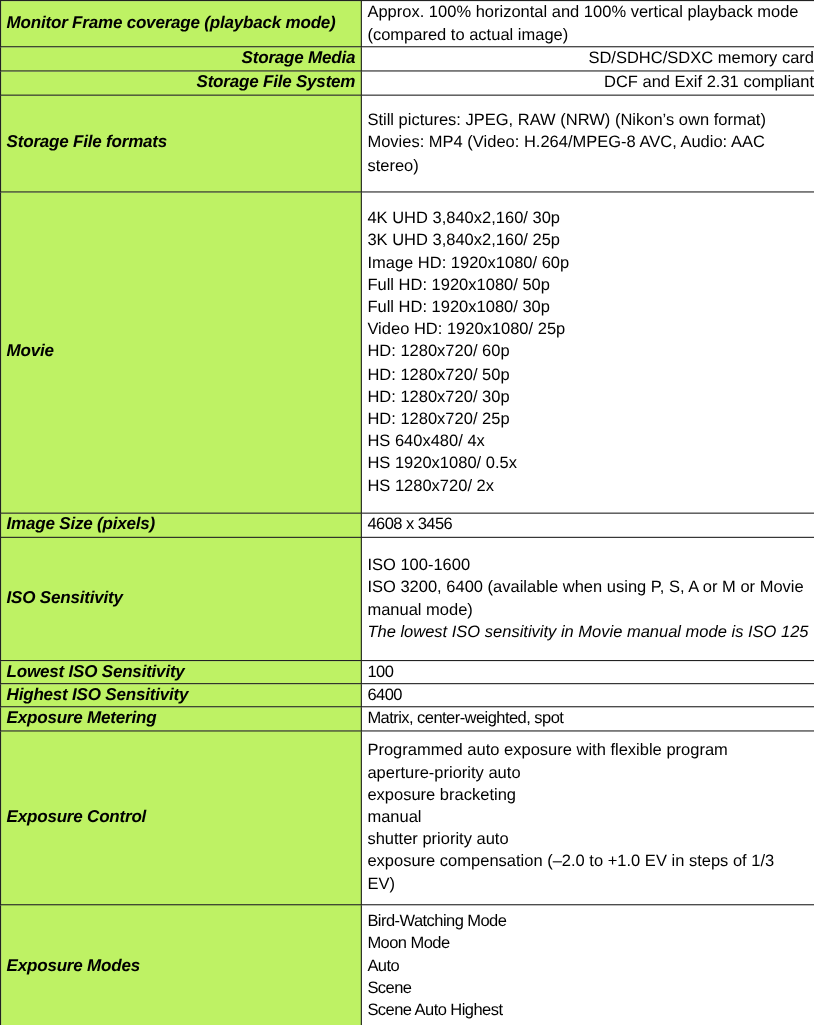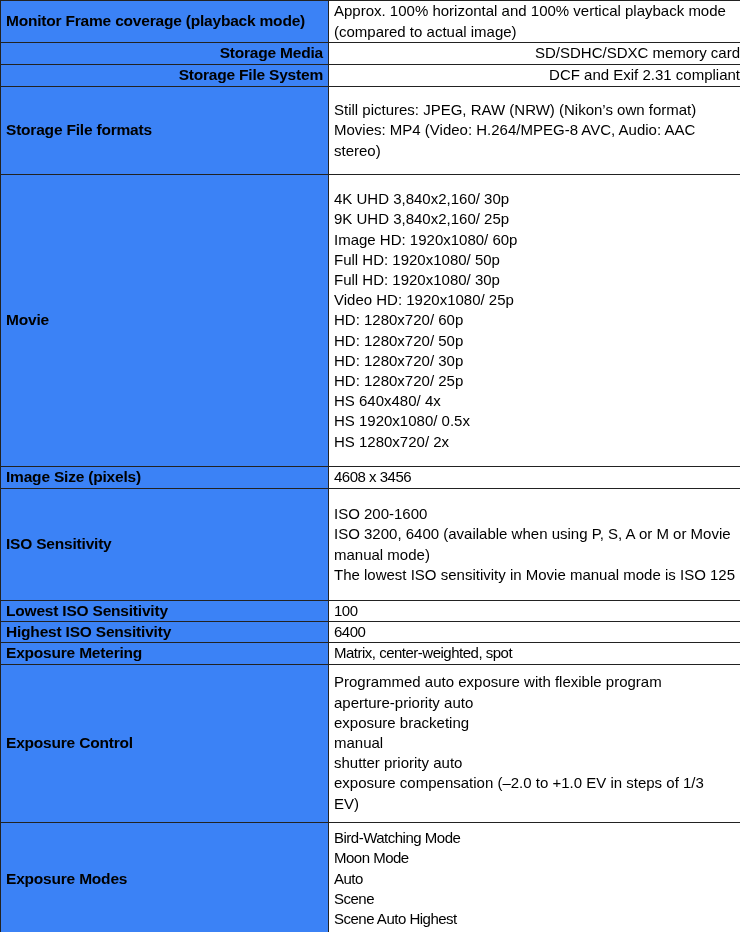--- a/index.html
+++ b/index.html
@@ -1,23 +1,23 @@
 <!DOCTYPE html>
 <html><head>
 <meta charset="utf-8">
 <style>
   html, body { margin: 0; padding: 0; background: #ffffff; }
   body { width: 740px; height: 932px; overflow: hidden; position: relative;
          font-family: "Liberation Sans", sans-serif; color: #000; }
   .spec-table { position: absolute; left: 0; top: 0; width: 746px; border-collapse: collapse; table-layout: fixed; }
   .spec-table td { border: 1.5px solid #222; padding: 0 5px; vertical-align: middle; font-size: 15px; line-height: 20.2px; }
-  .spec-table td.label { width: 317px; background: #3b82f6; font-weight: bold; font-size: 15.5px; letter-spacing: -0.2px; }
+  .spec-table td.label { width: 317px; background: #bef264; font-weight: bold; font-style: italic; font-size: 15.5px; letter-spacing: -0.2px; }
   .spec-table td.value { background: #ffffff; }
   .line { display: block; white-space: nowrap; }
-  .line.italic { }
+  .line.italic { font-style: italic; }
   .cond { letter-spacing: -0.5px; }
   tr.r-monitor td { height: 41px; }
   tr.r-media td, tr.r-fs td { height: 21px; text-align: right; }
   tr.r-formats td { height: 87px; }
   tr.r-movie td { height: 291px; }
   tr.r-imgsize td { height: 21px; }
   tr.r-iso td { height: 111px; }
   tr.r-lowiso td, tr.r-highiso td, tr.r-meter td { height: 20px; }
   tr.r-expctrl td { height: 157px; }
   tr.r-expmodes td { height: 112px; padding-top: 0; }
@@ -51,21 +51,21 @@
       <td class="value">
         <span class="line">Still pictures: JPEG, RAW (NRW) (Nikon’s own format)</span>
         <span class="line">Movies: MP4 (Video: H.264/MPEG-8 AVC, Audio: AAC</span>
         <span class="line">stereo)</span>
       </td>
     </tr>
     <tr class="r-movie">
       <td class="label">Movie</td>
       <td class="value">
         <span class="line">4K UHD 3,840x2,160/ 30p</span>
-        <span class="line">9K UHD 3,840x2,160/ 25p</span>
+        <span class="line">3K UHD 3,840x2,160/ 25p</span>
         <span class="line">Image HD: 1920x1080/ 60p</span>
         <span class="line">Full HD: 1920x1080/ 50p</span>
         <span class="line">Full HD: 1920x1080/ 30p</span>
         <span class="line">Video HD: 1920x1080/ 25p</span>
         <span class="line">HD: 1280x720/ 60p</span>
         <span class="line">HD: 1280x720/ 50p</span>
         <span class="line">HD: 1280x720/ 30p</span>
         <span class="line">HD: 1280x720/ 25p</span>
         <span class="line">HS 640x480/ 4x</span>
         <span class="line">HS 1920x1080/ 0.5x</span>
@@ -74,21 +74,21 @@
     </tr>
     <tr class="r-imgsize">
       <td class="label cond">Image Size (pixels)</td>
       <td class="value cond">
         <span class="line">4608 x 3456</span>
       </td>
     </tr>
     <tr class="r-iso">
       <td class="label cond">ISO Sensitivity</td>
       <td class="value">
-        <span class="line">ISO 200-1600</span>
+        <span class="line">ISO 100-1600</span>
         <span class="line">ISO 3200, 6400 (available when using P, S, A or M or Movie</span>
         <span class="line">manual mode)</span>
         <span class="line italic">The lowest ISO sensitivity in Movie manual mode is ISO 125</span>
       </td>
     </tr>
     <tr class="r-lowiso">
       <td class="label cond">Lowest ISO Sensitivity</td>
       <td class="value cond">
         <span class="line">100</span>
       </td>

